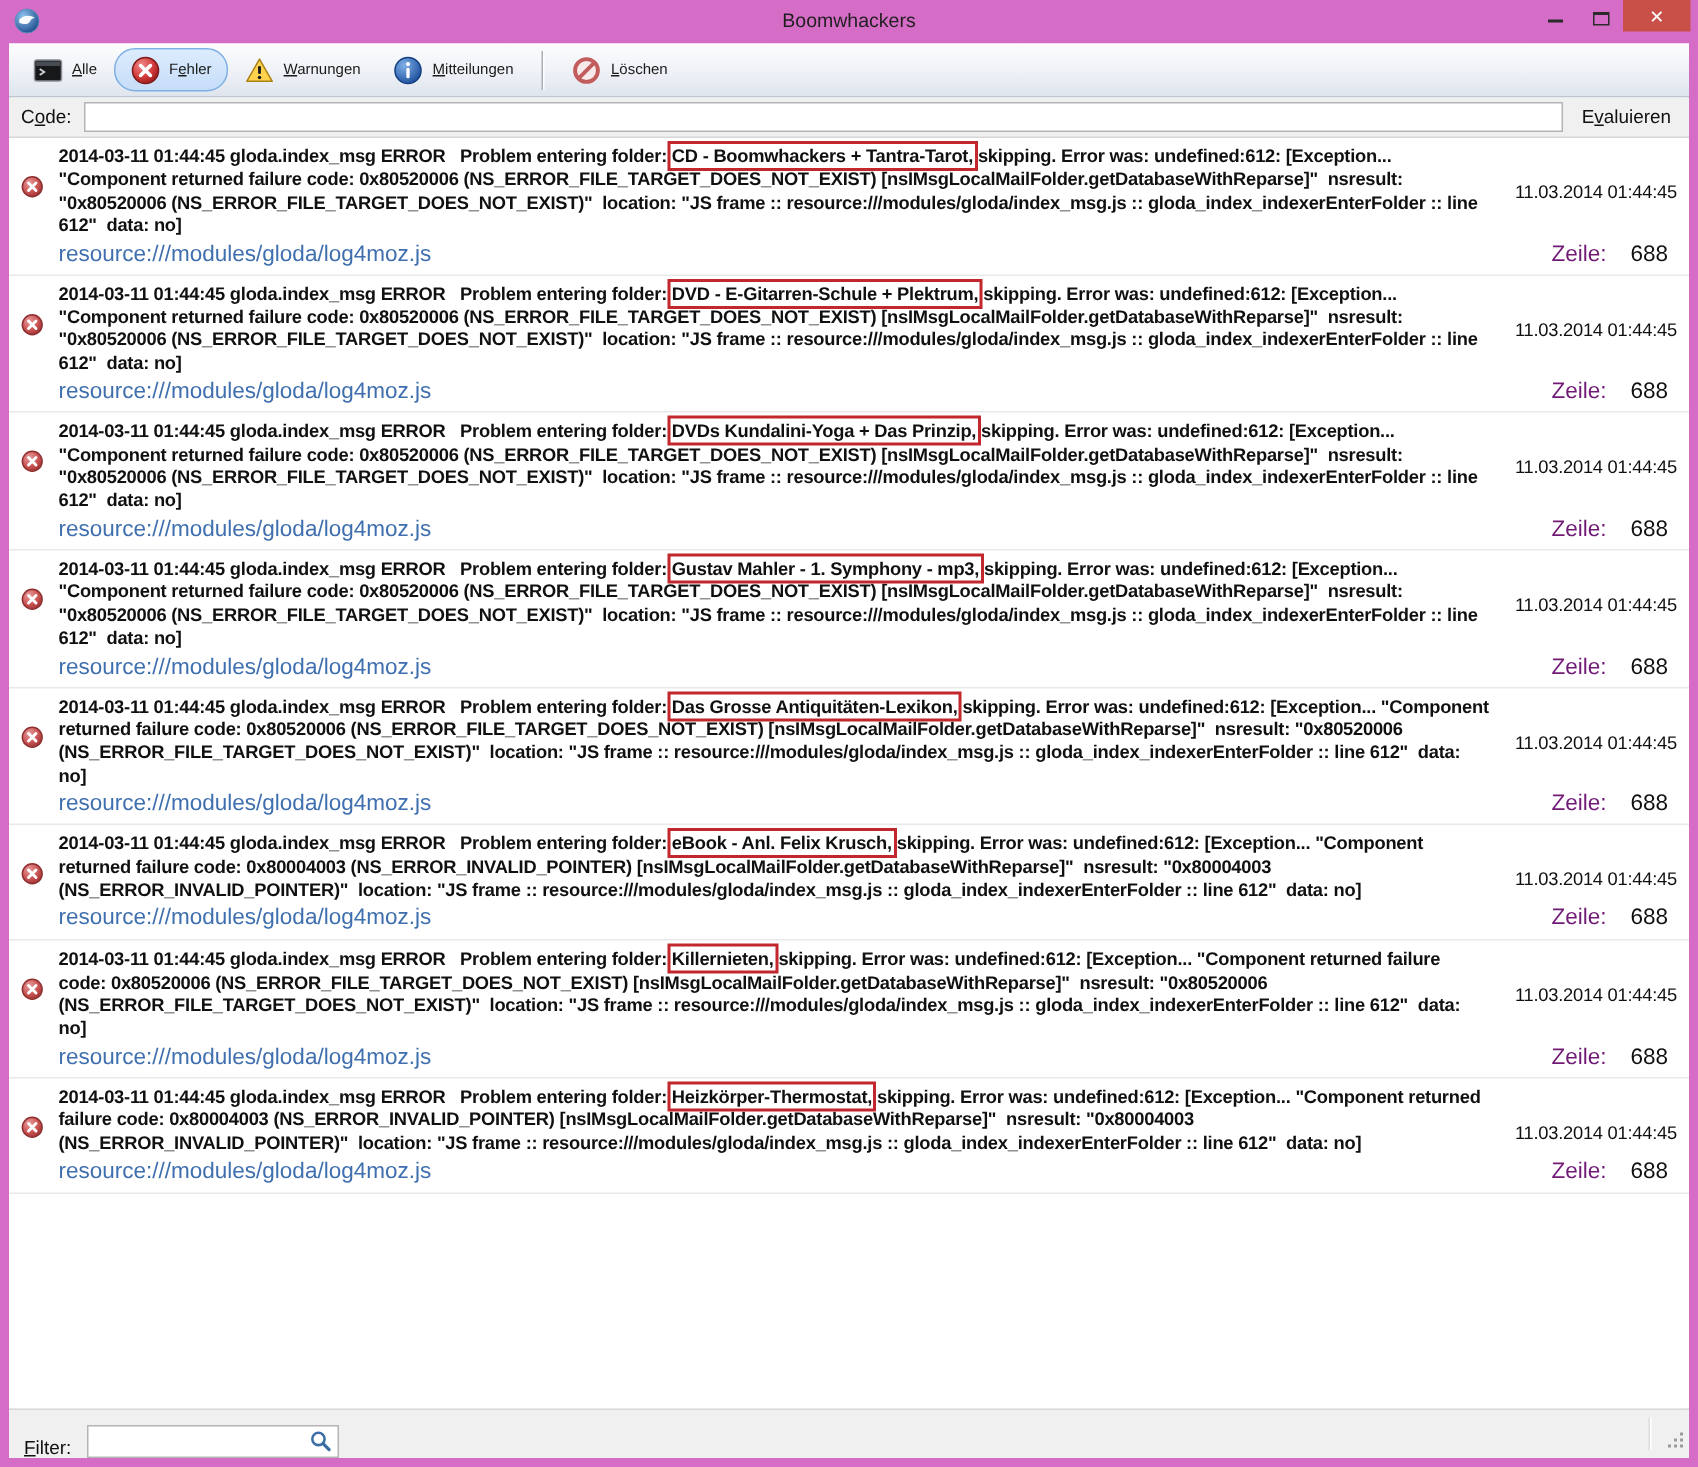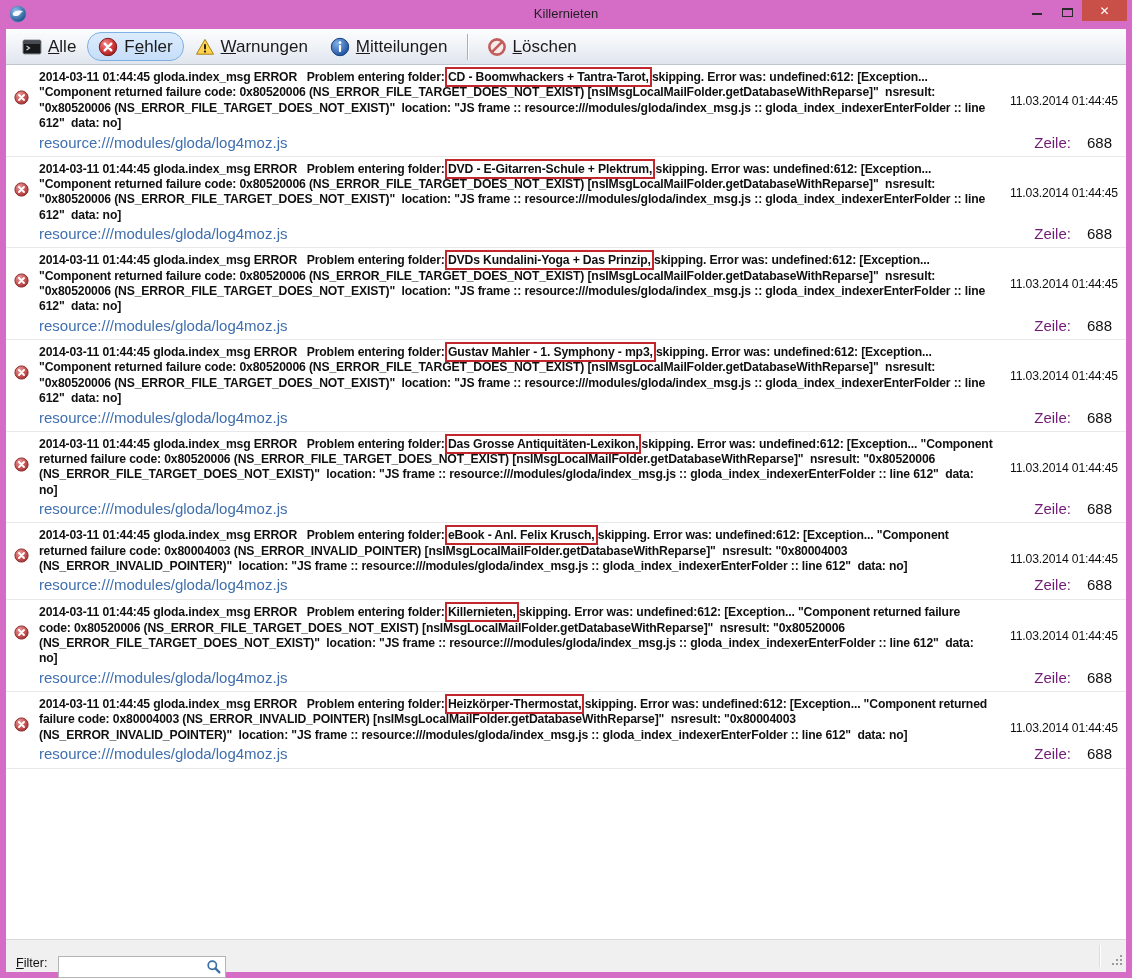--- a/index.html
+++ b/index.html
@@ -23,21 +23,21 @@
 
   
   .content { position:absolute; left:6px; right:6px; top:29px; bottom:6px; background:#fff;
              display:flex; flex-direction:column; box-shadow:0 0 0 1px #b9b9bd inset; }
 
   
   .toolbar { height:36px; flex:0 0 36px; display:flex; align-items:center; padding:2px 5px;
              background:linear-gradient(#fdfdfe, #eef1f6 55%, #dfe5ee);
              border-bottom:1px solid #bfc5cf; }
   .tb-btn { display:flex; align-items:center; gap:6px; height:29px; padding:0 10px;
-            border:1px solid transparent; border-radius:2px; font-size:17px; color:#1a1a1a; cursor:default; }
+            border:1px solid transparent; border-radius:2px; font-size:10px; color:#1a1a1a; cursor:default; }
   .tb-btn.selected { background:linear-gradient(#dcecfd, #c6ddf9); border-color:#7eb0e3;border-radius:14px; }
   .tb-btn u { text-decoration:underline; }
   .tb-sep { width:1px; height:26px; background:#a9aeb8; box-shadow:1px 0 0 #fdfdfd; margin:0 8px; }
   .tb-ic { display:flex; }
 
   
   .coderow { height:27px; flex:0 0 27px; display:flex; align-items:center; gap:8px;
              background:#f0f0f0; border-bottom:1px solid #d6d6d6; padding:0 8px; font-size:12.6px; color:#111; }
   .coderow input { flex:1; height:20px; border:1px solid #b4b4b4; background:#fff; font-size:12px; padding:0 4px; outline:none; }
   .eval-btn { padding:0 4px; white-space:nowrap; cursor:default; }
@@ -49,21 +49,21 @@
   .msg { font-weight:bold; font-size:12.2px; line-height:15.4px; color:#101010; letter-spacing:-0.15px; }
   .msg .date { float:right; font-weight:normal; padding-left:16px; color:#101010;margin-top:24px; }
   .folder { outline:2px solid #c1272d; outline-offset:1px; white-space:nowrap; }
   .linkrow { display:flex; align-items:baseline; font-size:15px; line-height:15px; margin:3px 0 6px 0; }
   .srclink { color:#3f6fae; text-decoration:none; cursor:pointer; }
   .zl { margin-left:auto; color:#701a75; }
   .zv { margin-left:16px; margin-right:6px; color:#101010; }
 
   
   .filterbar { height:33px; flex:0 0 33px; position:relative; background:#f0f0f0; border-top:1px solid #d9d9d9;
-               display:flex; align-items:flex-start; gap:10px; padding:16px 10px; font-size:12.6px; color:#111; }
+               display:flex; align-items:flex-end; gap:10px; padding:0 10px; font-size:12.6px; color:#111; }
   .filter-input { position:relative; width:168px; height:22px; border:1px solid #b4b4b4; background:#fff;
                   display:flex; align-items:center; }
   .filter-input input { border:none; outline:none; flex:1; min-width:0; height:18px; font-size:12px; padding:0 4px; background:transparent; }
   .search-ic { display:flex; padding-right:3px; }
   .fb-sep { position:absolute; right:26px; top:5px; bottom:5px; width:1px; background:#dcdcdc; box-shadow:1px 0 0 #fff; }
   .grip { position:absolute; right:2px; bottom:2px; }
 
   u { text-decoration:underline; }
 </style>
 </head>
@@ -75,21 +75,21 @@
     <span class="app-icon" id="app-icon"><svg width="18" height="18" viewBox="0 0 18 18">
           <defs>
             <radialGradient id="gtb" cx="35%" cy="30%" r="75%">
               <stop offset="0" stop-color="#8ec0ef"></stop>
               <stop offset="1" stop-color="#1e4e8c"></stop>
             </radialGradient>
           </defs>
           <circle cx="9" cy="9" r="8" fill="url(#gtb)" stroke="#5b8cc0" stroke-width="0.6"></circle>
           <path d="M3.8 8.2c2.2-3.1 7.4-3.6 10.5-1.4-1.6.3-2.7 1.1-3.2 2.3-1.1 2.1-3.8 2.6-7.3 1.1z" fill="#fff" opacity="0.95"></path>
         </svg></span>
-    <div class="title">Killernieten</div>
+    <div class="title">Boomwhackers</div>
     <div class="controls">
       <div class="wbtn">
           <span class="min-glyph"></span>
         </div>
       <div class="wbtn">
           <span class="max-glyph"></span>
         </div>
       <div class="wbtn close">
           <span>✕</span>
         </div>
@@ -156,20 +156,25 @@
     <span class="tb-ic">
             <svg width="20" height="20" viewBox="0 0 20 20">
               <circle cx="10" cy="10" r="7.6" fill="#f7eaea" stroke="#c25d5d" stroke-width="2.6"></circle>
               <line x1="4.9" y1="15.1" x2="15.1" y2="4.9" stroke="#c25d5d" stroke-width="2.6"></line>
             </svg>
           </span>
     <span class="tb-label"><u>L</u>öschen</span>
   </div>
       </div>
 
+    <div class="coderow">
+      <span id="code-label">C<u>o</u>de:</span>
+      <input type="text" id="code-input" value="" style="">
+      <span class="eval-btn" id="eval-btn">E<u>v</u>aluieren</span>
+    </div>
 
     <div class="list" id="error-list">
         <div class="entry">
     <span class="eicon"><svg width="15" height="15" viewBox="0 0 15 15">
               <defs>
                 <radialGradient id="ges" cx="35%" cy="30%" r="75%">
                   <stop offset="0" stop-color="#e79a9a"></stop>
                   <stop offset="0.6" stop-color="#cc5555"></stop>
                   <stop offset="1" stop-color="#a03434"></stop>
                 </radialGradient>

